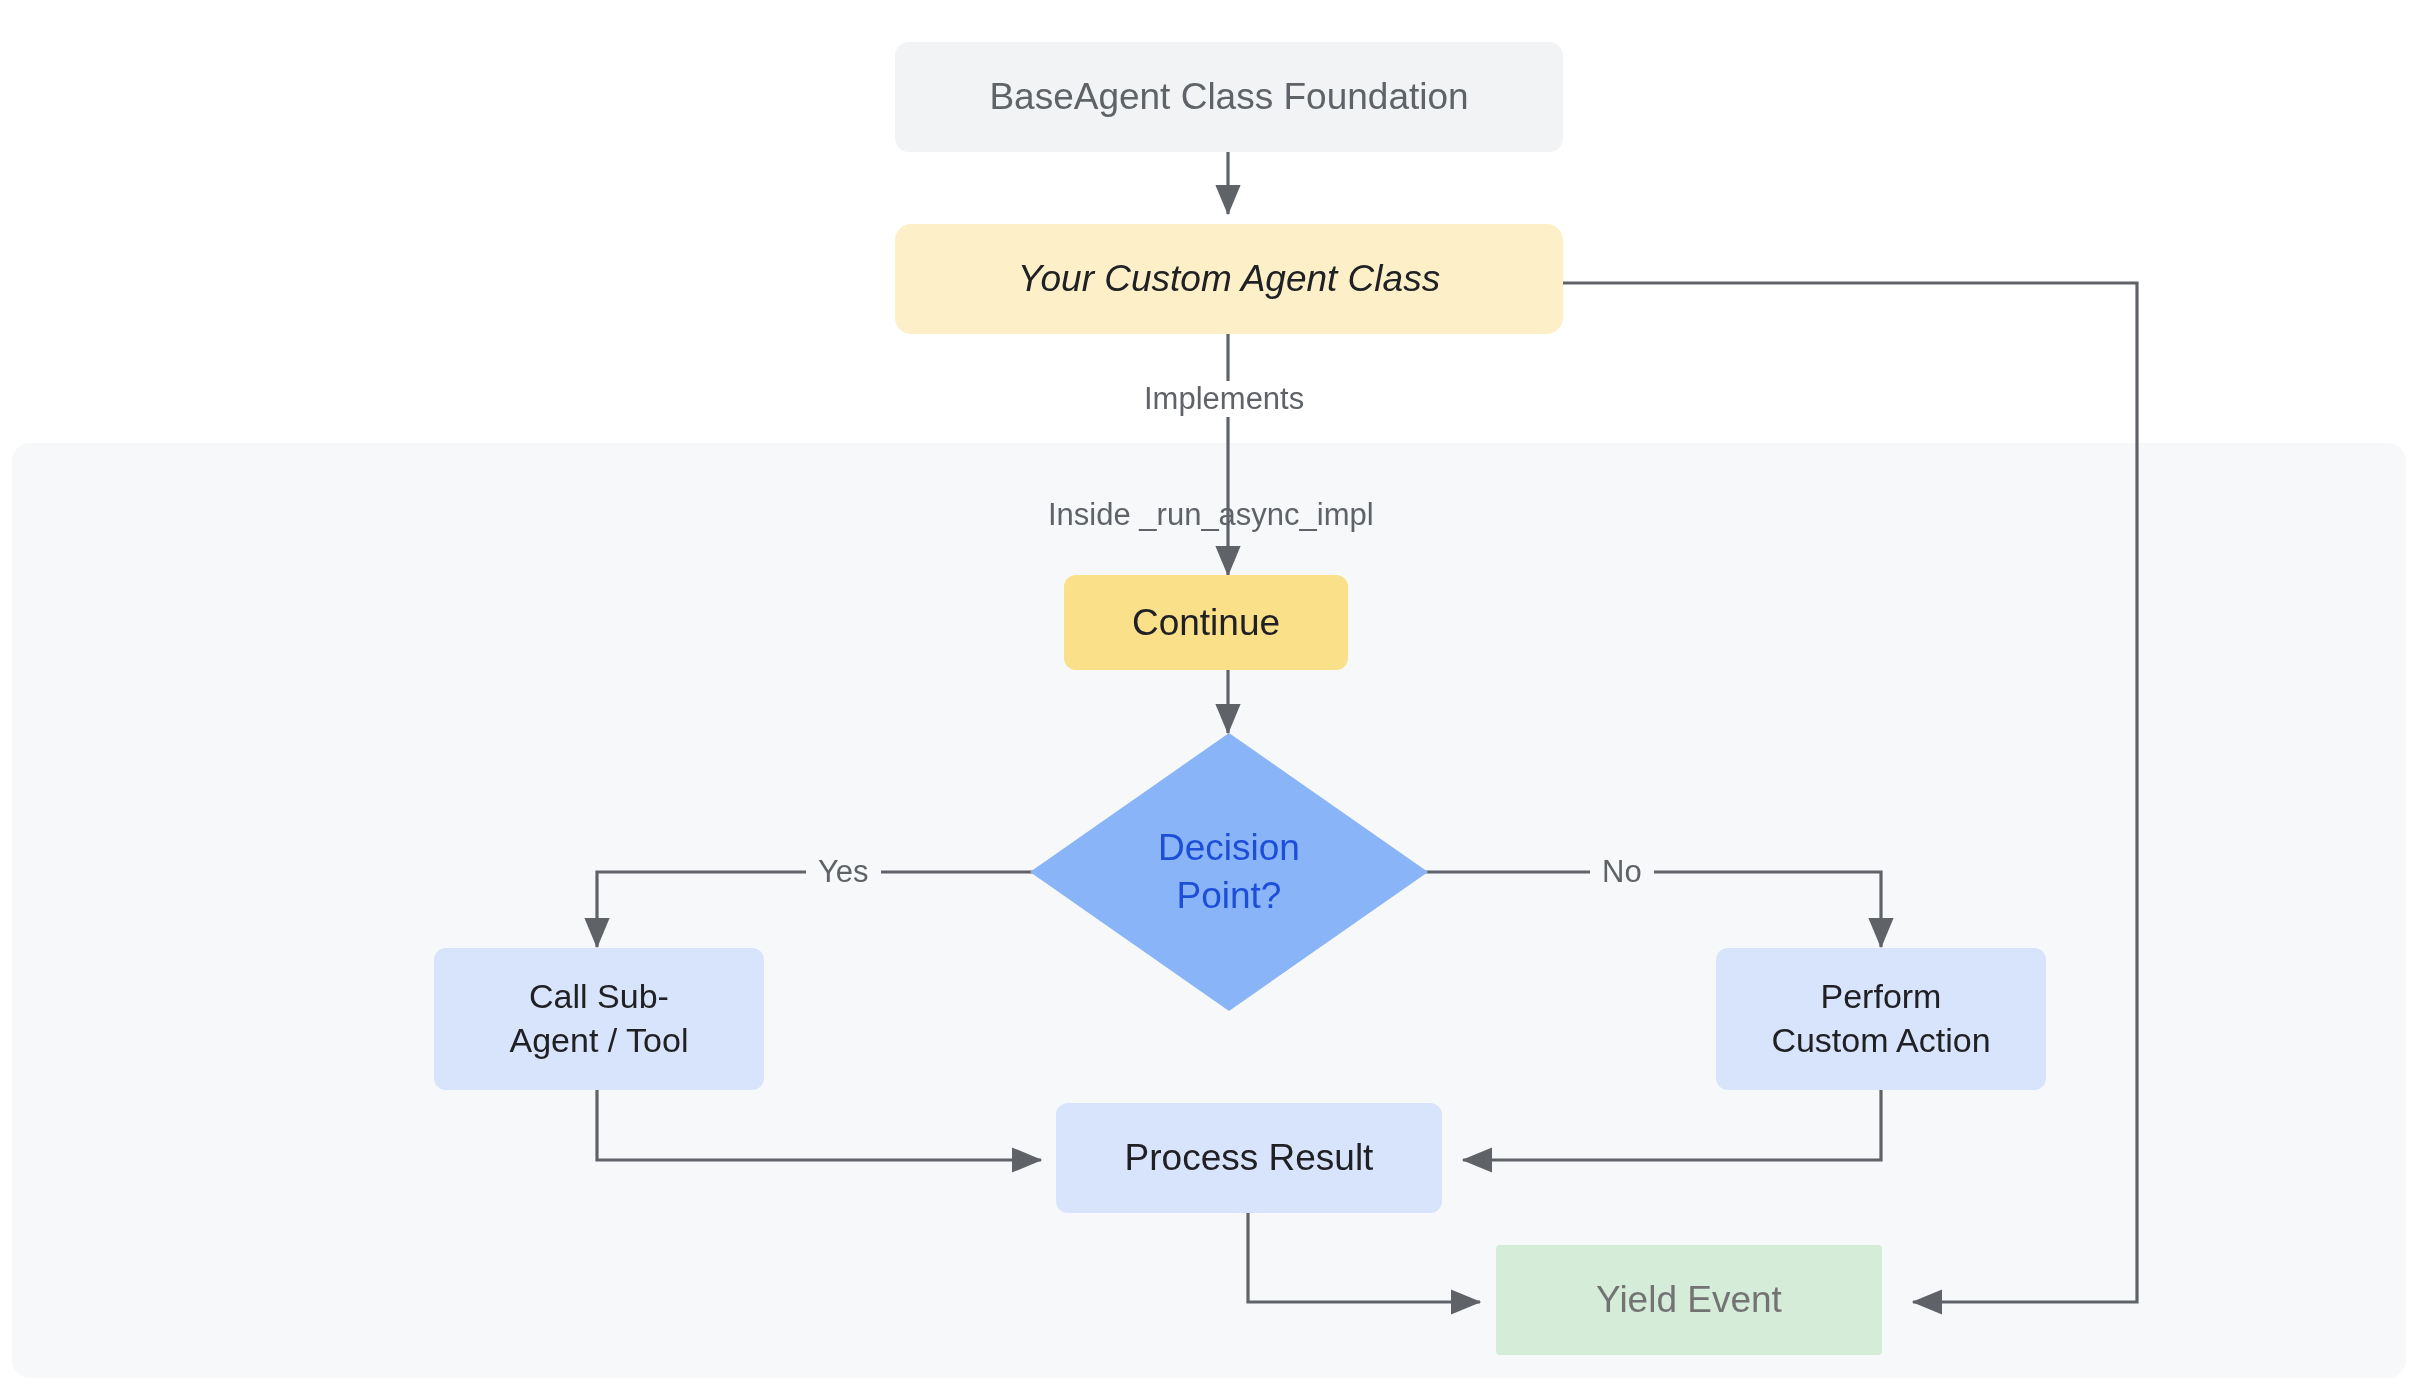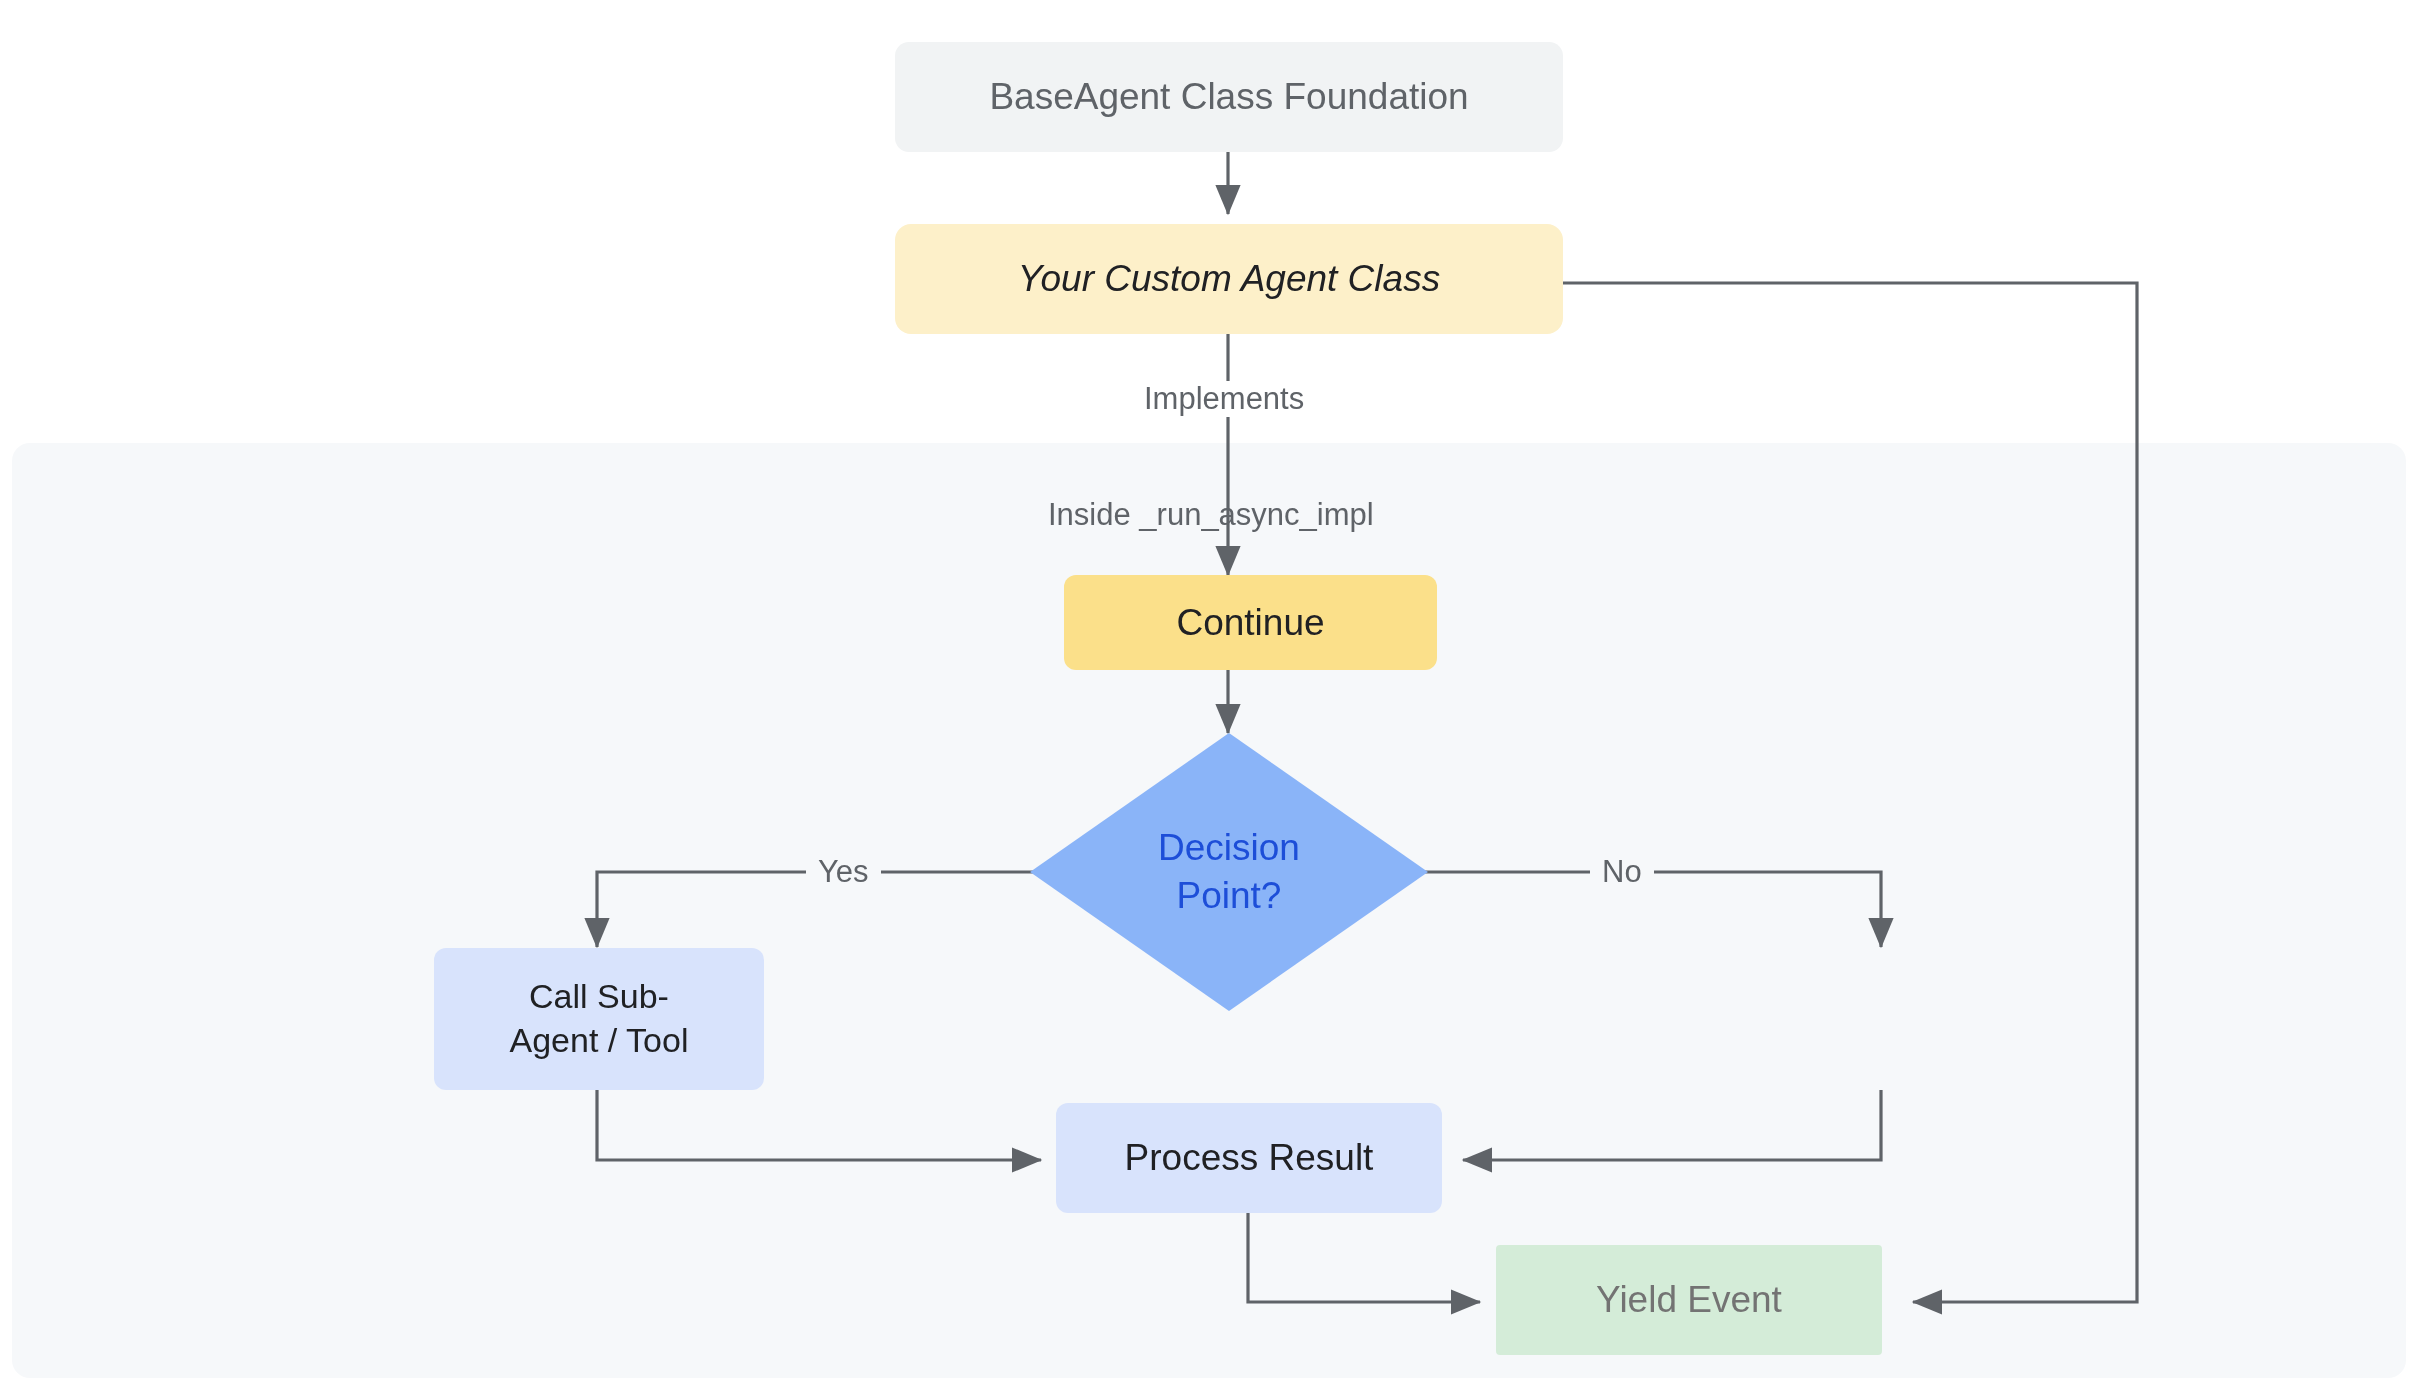--- a/index.html
+++ b/index.html
@@ -131,31 +131,33 @@
       <path d="M1248,1212 L1248,1302 L1480,1302" marker-end="url(#arrow)"></path>
 
       <path d="M1563,283 L2137,283 L2137,1302 L1913,1302" marker-end="url(#arrow)"></path>
     </g>
   </svg>
 
   <div class="node n-foundation" style="left:895px; top:42px; width:668px; height:110px;">BaseAgent Class Foundation</div>
 
   <div class="node n-custom" style="left:895px; top:224px; width:668px; height:110px;font-style:italic;">Your Custom Agent Class</div>
 
-  <div class="node n-continue" style="left:1064px; top:575px; width:373px; height:95px;">Continue</div>
+  <div class="node n-continue" style="left:1064px; top:575px; width:284px; height:95px;">Continue</div>
 
   <svg style="position:absolute; left:1030px; top:733px; width:398px; height:278px; overflow:visible;" viewBox="0 0 398 278">
     <polygon points="199,0 398,139 199,278 0,139" fill="#8ab4f8"></polygon>
   </svg>
   <div class="diamond-label" style="left:1030px; top:733px; width:398px; height:278px;">Decision
 Point?</div>
 
   <div class="node n-blue" style="left:434px; top:948px; width:330px; height:142px;">Call Sub-
 Agent / Tool</div>
 
+  <div class="node n-blue" style="left:1716px; top:948px; width:330px; height:142px;">Perform
+Custom Action</div>
 
   <div class="node n-process" style="left:1056px; top:1103px; width:386px; height:110px;">Process Result</div>
 
   <div class="node n-yield" style="left:1496px; top:1245px; width:386px; height:110px;">Yield Event</div>
 
   <div class="edge-label on-white" style="left:1132px; top:381px;">Implements</div>
 
   <div class="edge-label on-white" style="left:1036px; top:481px; background:transparent;margin-top:16px;">Inside _run_async_impl</div>
 
   <div class="edge-label" style="left:806px; top:854px;">Yes</div>

